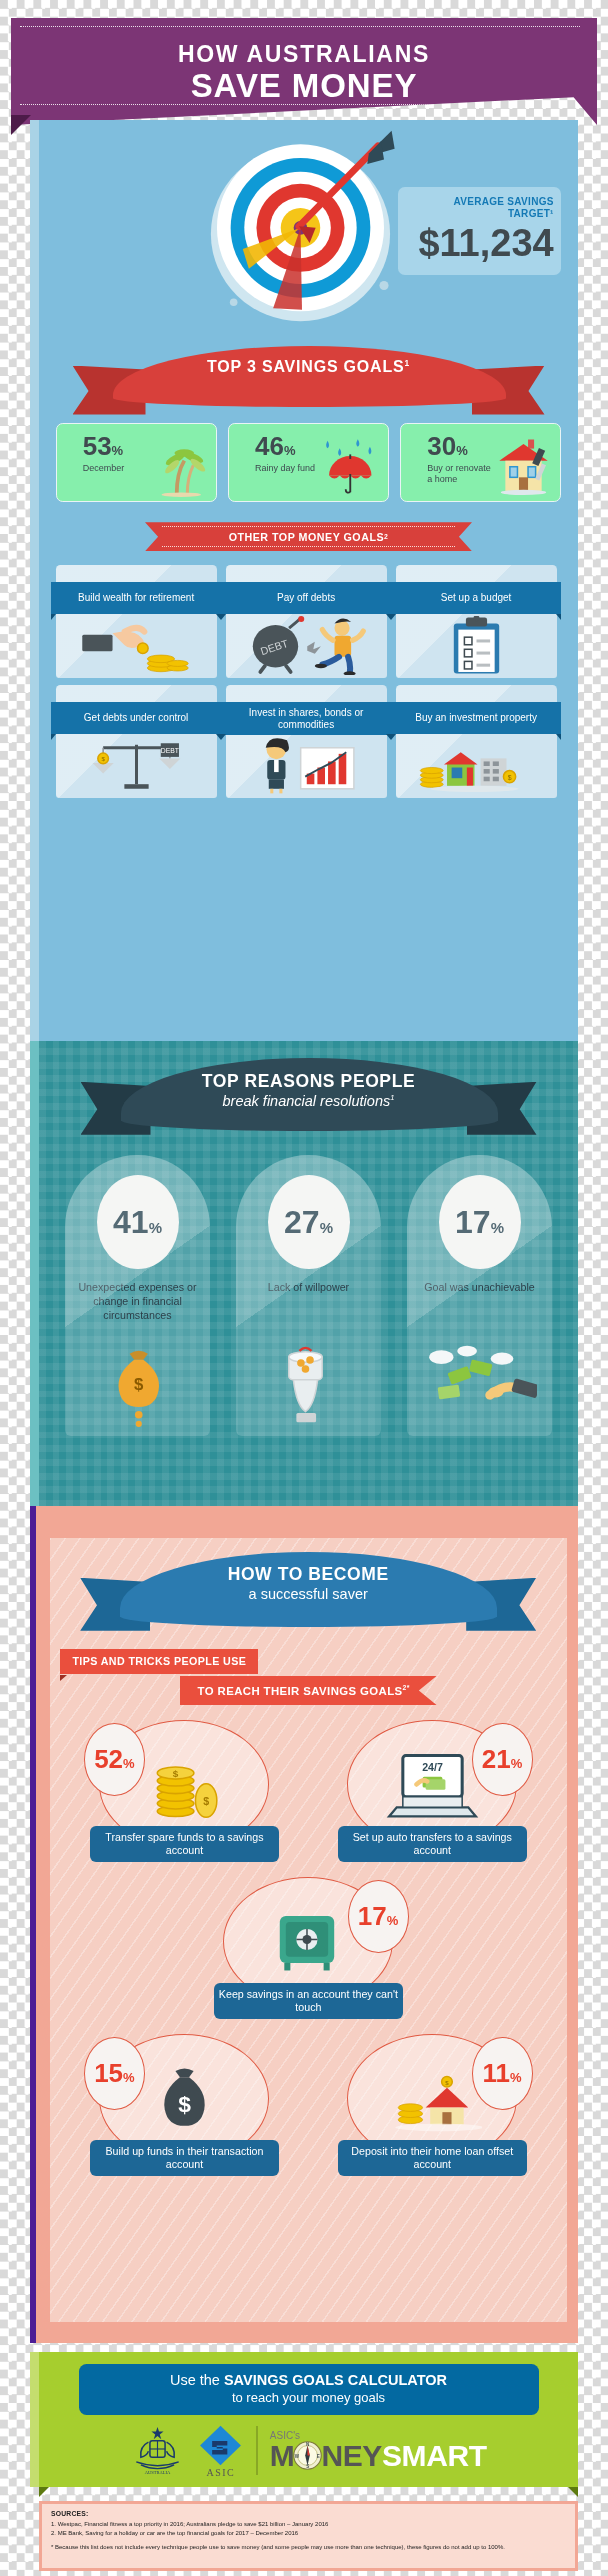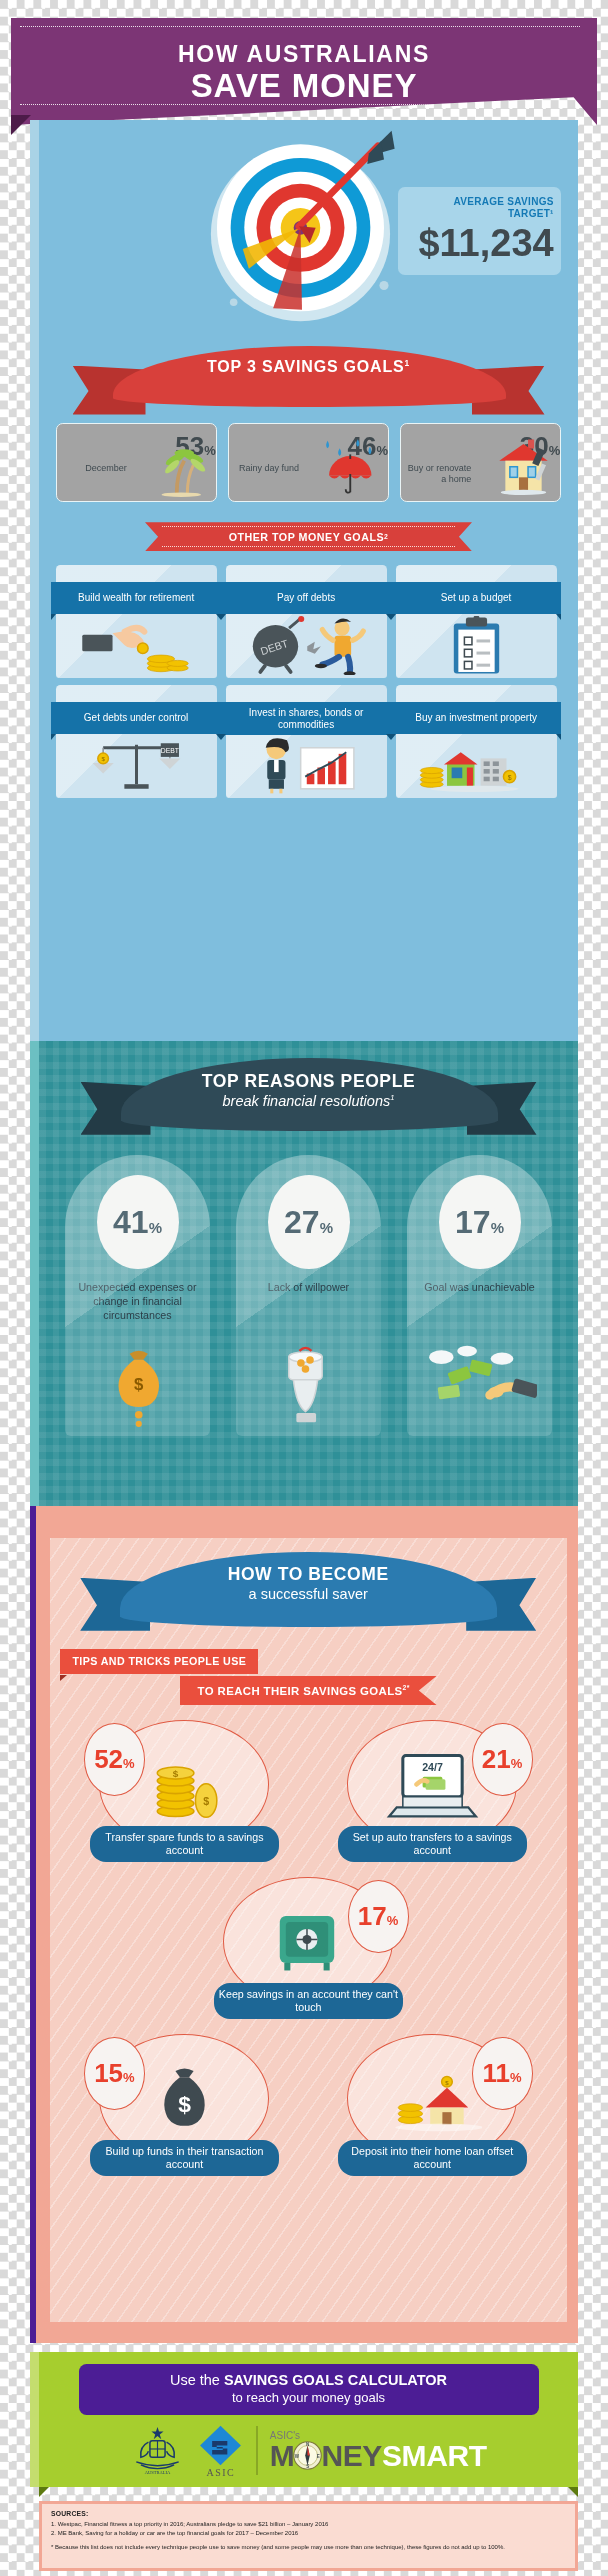--- a/index.html
+++ b/index.html
@@ -185,26 +185,25 @@
   
   .cards3 {
     display: flex;
     justify-content: space-between;
     padding: 0 16.7px;
     margin-top: 7.6px;
   }
   .card3 {
     width: 161px;
     height: 79px;
-    background: #a3a3a3;
+    background: #86efac;
     border: 1.5px solid #e9f4f6;
     border-radius: 6.8px;
     position: relative;
-    padding: 9px 0;
-    text-align: right;
+    padding: 9px 26px;
   }
   .card3 .num {
     color: #404a4f;
     font-size: 26px;
     font-weight: bold;
     line-height: 1;
   }
   .card3 .num .pct { font-size: 13px; }
   .card3 .lbl {
     color: #3f4a50;
@@ -513,21 +512,21 @@
     z-index: 2;
   }
   .tip .cap {
     position: absolute;
     left: 10.7px; bottom: 0;
     width: 189px;
     background: #1d6796;
     color: #fff;
     font-size: 10.7px;
     text-align: center;
-    border-radius: 16px;
+    border-radius: 6px;
     padding: 5.3px 4.6px;
     line-height: 1.22;
     z-index: 4;
   }
   .tip-center { margin: 0 auto; }
 
   
   .cta {
     position: absolute;
     left: 0; top: 2352px;
@@ -538,21 +537,21 @@
   .cta-fold-l, .cta-fold-r {
     position: absolute;
     top: 135px; width: 0; height: 0;
     border-top: 10.7px solid #5d7a0f;
   }
   .cta-fold-l { left: 0; border-right: 10.7px solid transparent; }
   .cta-fold-r { right: 0; border-left: 10.7px solid transparent; }
   .cta-pill {
     margin: 12px auto 0;
     width: 460px;
-    background: #4c1d95;
+    background: #0369a1;
     border-radius: 7.6px;
     padding: 8.4px 7.6px 10px;
     text-align: center;
   }
   .cta-pill .l1 {
     color: #fff;
     font-size: 14.5px;
     font-weight: bold;
   }
   .cta-pill .l1 .plain { font-weight: normal; }

